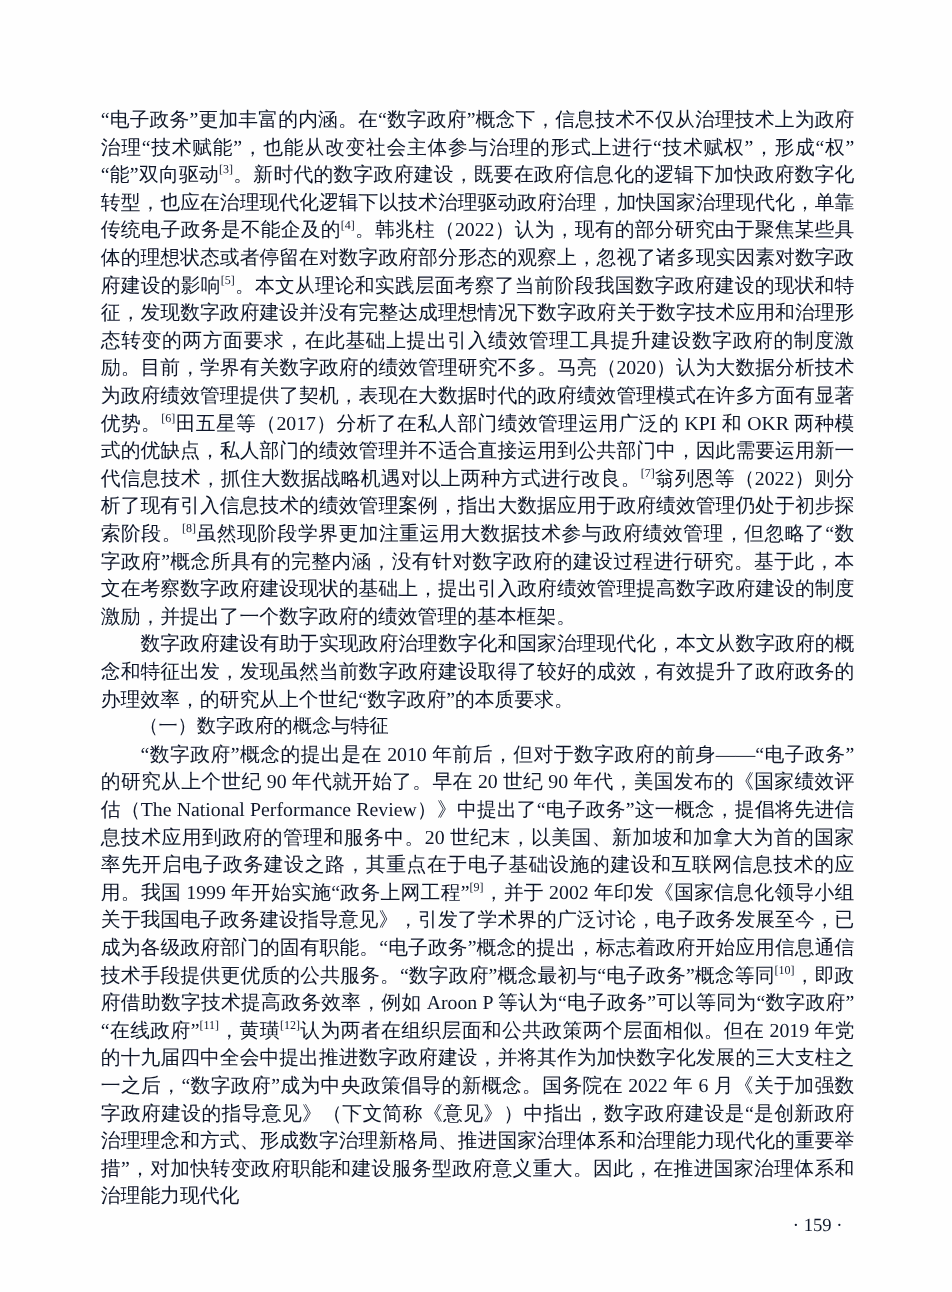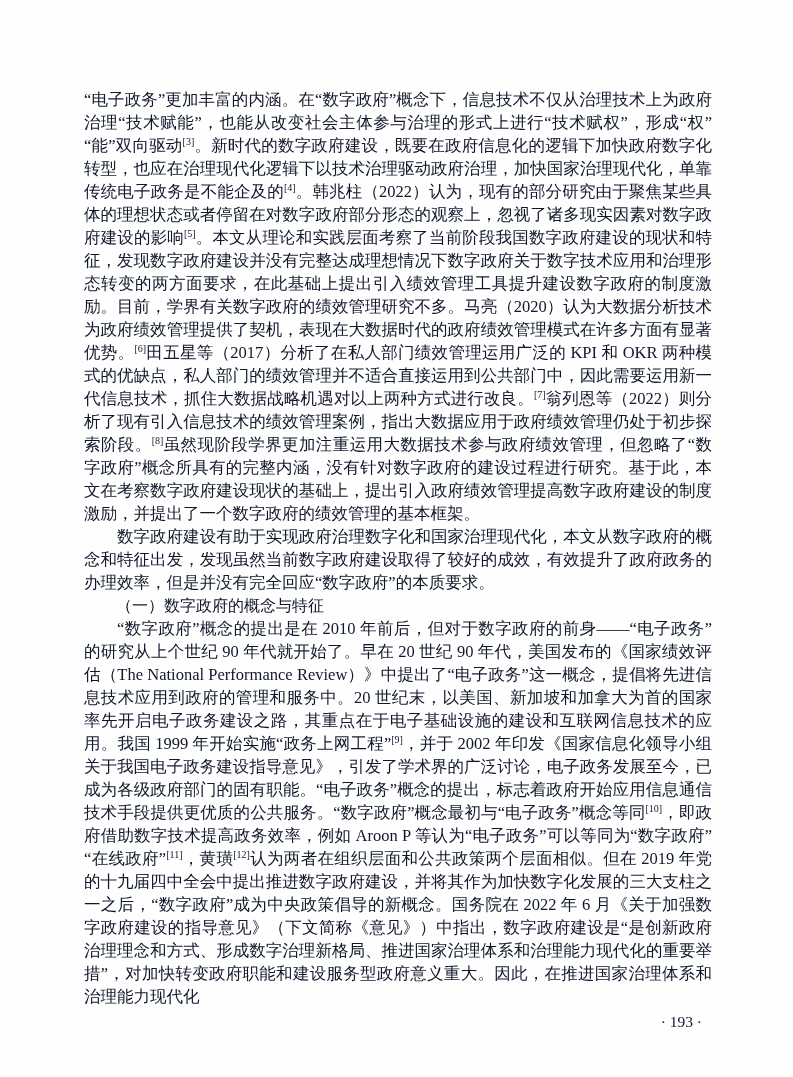--- a/index.html
+++ b/index.html
@@ -62,24 +62,24 @@
 </style>
 </head>
 <body>
 
 <div class="page">
   <div class="body-text">
 
     <p class="para"><span>“电子政务”更加丰富的内涵。在“数字政府”概念下，信息技术不仅从治理技术上为政府治理“技术赋能”，也能从改变社会主体参与治理的形式上进行“技术赋权”，形成“权”“能”双向驱动</span><sup class="ref">[3]</sup><span>。新时代的数字政府建设，既要在政府信息化的逻辑下加快政府数字化转型，也应在治理现代化逻辑下以技术治理驱动政府治理，加快国家治理现代化，单靠传统电子政务是不能企及的</span><sup class="ref">[4]</sup><span>。韩兆柱（2022）认为，现有的部分研究由于聚焦某些具体的理想状态或者停留在对数字政府部分形态的观察上，忽视了诸多现实因素对数字政府建设的影响</span><sup class="ref">[5]</sup><span>。本文从理论和实践层面考察了当前阶段我国数字政府建设的现状和特征，发现数字政府建设并没有完整达成理想情况下数字政府关于数字技术应用和治理形态转变的两方面要求，在此基础上提出引入绩效管理工具提升建设数字政府的制度激励。目前，学界有关数字政府的绩效管理研究不多。马亮（2020）认为大数据分析技术为政府绩效管理提供了契机，表现在大数据时代的政府绩效管理模式在许多方面有显著优势。</span><sup class="ref">[6]</sup><span>田五星等（2017）分析了在私人部门绩效管理运用广泛的 KPI 和 OKR 两种模式的优缺点，私人部门的绩效管理并不适合直接运用到公共部门中，因此需要运用新一代信息技术，抓住大数据战略机遇对以上两种方式进行改良。</span><sup class="ref">[7]</sup><span>翁列恩等（2022）则分析了现有引入信息技术的绩效管理案例，指出大数据应用于政府绩效管理仍处于初步探索阶段。</span><sup class="ref">[8]</sup><span>虽然现阶段学界更加注重运用大数据技术参与政府绩效管理，但忽略了“数字政府”概念所具有的完整内涵，没有针对数字政府的建设过程进行研究。基于此，本文在考察数字政府建设现状的基础上，提出引入政府绩效管理提高数字政府建设的制度激励，并提出了一个数字政府的绩效管理的基本框架。</span></p>
 
 
-    <p class="para indent">数字政府建设有助于实现政府治理数字化和国家治理现代化，本文从数字政府的概念和特征出发，发现虽然当前数字政府建设取得了较好的成效，有效提升了政府政务的办理效率，但是并没有完全回应“数字政府”的本质要求。</p>
+    <p class="para indent">数字政府建设有助于实现政府治理数字化和国家治理现代化，本文从数字政府的概念和特征出发，发现虽然当前数字政府建设取得了较好的成效，有效提升了政府政务的办理效率，的研究从上个世纪“数字政府”的本质要求。</p>
 
     <p class="subsection-heading">（一）数字政府的概念与特征</p>
 
     <p class="para indent"><span>“数字政府”概念的提出是在 2010 年前后，但对于数字政府的前身——“电子政务”的研究从上个世纪 90 年代就开始了。早在 20 世纪 90 年代，美国发布的《国家绩效评估（The National Performance Review）》中提出了“电子政务”这一概念，提倡将先进信息技术应用到政府的管理和服务中。20 世纪末，以美国、新加坡和加拿大为首的国家率先开启电子政务建设之路，其重点在于电子基础设施的建设和互联网信息技术的应用。我国 1999 年开始实施“政务上网工程”</span><sup class="ref">[9]</sup><span>，并于 2002 年印发《国家信息化领导小组关于我国电子政务建设指导意见》，引发了学术界的广泛讨论，电子政务发展至今，已成为各级政府部门的固有职能。“电子政务”概念的提出，标志着政府开始应用信息通信技术手段提供更优质的公共服务。“数字政府”概念最初与“电子政务”概念等同</span><sup class="ref">[10]</sup><span>，即政府借助数字技术提高政务效率，例如 Aroon P 等认为“电子政务”可以等同为“数字政府”“在线政府”</span><sup class="ref">[11]</sup><span>，黄璜</span><sup class="ref">[12]</sup><span>认为两者在组织层面和公共政策两个层面相似。但在 2019 年党的十九届四中全会中提出推进数字政府建设，并将其作为加快数字化发展的三大支柱之一之后，“数字政府”成为中央政策倡导的新概念。国务院在 2022 年 6 月《关于加强数字政府建设的指导意见》（下文简称《意见》）中指出，数字政府建设是“是创新政府治理理念和方式、形成数字治理新格局、推进国家治理体系和治理能力现代化的重要举措”，对加快转变政府职能和建设服务型政府意义重大。因此，在推进国家治理体系和治理能力现代化</span></p>
 
     <div class="footer-line">
-      <span>· 193 ·</span>
+      <span>· 159 ·</span>
     </div>
 
   </div>
 </div>
 
 </body></html>

